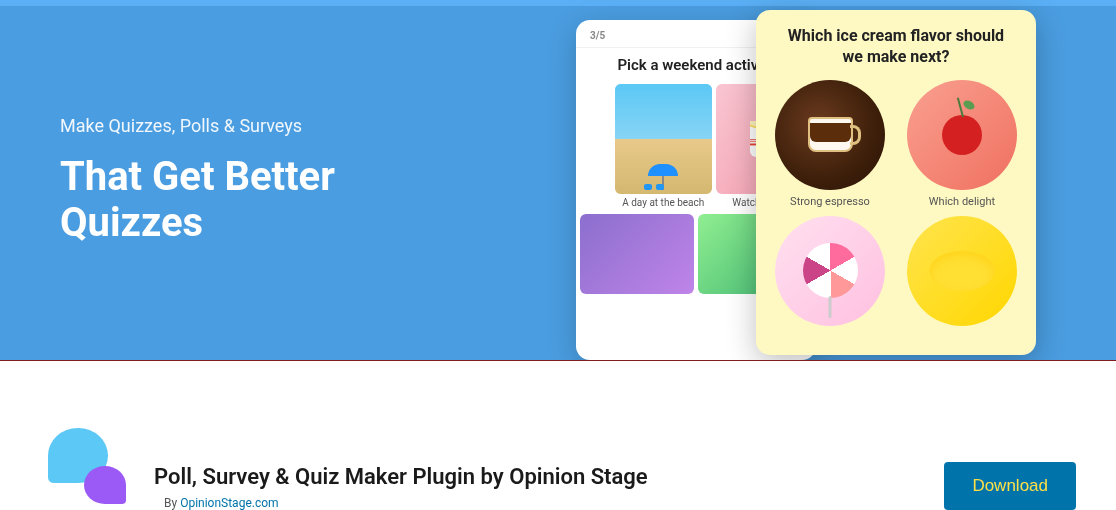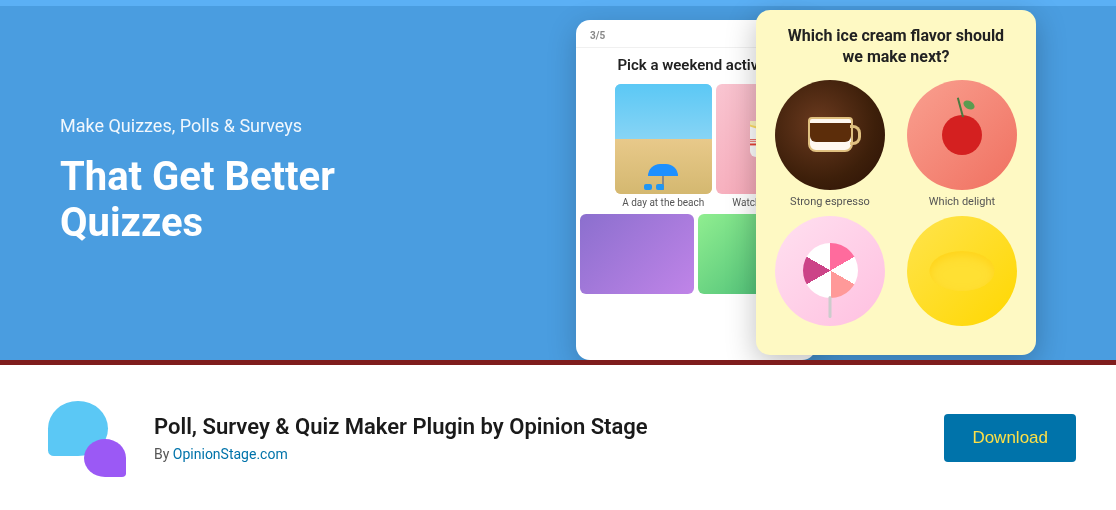--- a/index.html
+++ b/index.html
@@ -385,23 +385,23 @@
       font-size: 11px;
       color: #555;
       text-align: center;
     }
 
     
     .info-bar {
       flex: 0 0 150px;
       background: #ffffff;
       display: flex;
-      align-items: center;
+      align-items: flex-end;
       padding: 0 40px;
-      border-top: 5px solid #7f1d1d;
+      border-top: 1px solid #7f1d1d;
       gap: 24px;
     }
 
     .plugin-icon {
       flex: 0 0 90px;
       height: 90px;
       position: relative;
     }
 
     
@@ -430,22 +430,23 @@
 
     .plugin-name {
       font-size: 22px;
       font-weight: 600;
       color: #1a1a1a;
       line-height: 1.3;
       margin-bottom: 4px;
     }
 
     .plugin-by {
-      font-size: 14px;
+      font-size: 12px;
       color: #555;
+      margin-left: 10px;
     }
 
     .plugin-author-link {
       color: #0073aa;
       text-decoration: none;
     }
 
     .download-btn {
       flex: 0 0 auto;
       background: #0073aa;

